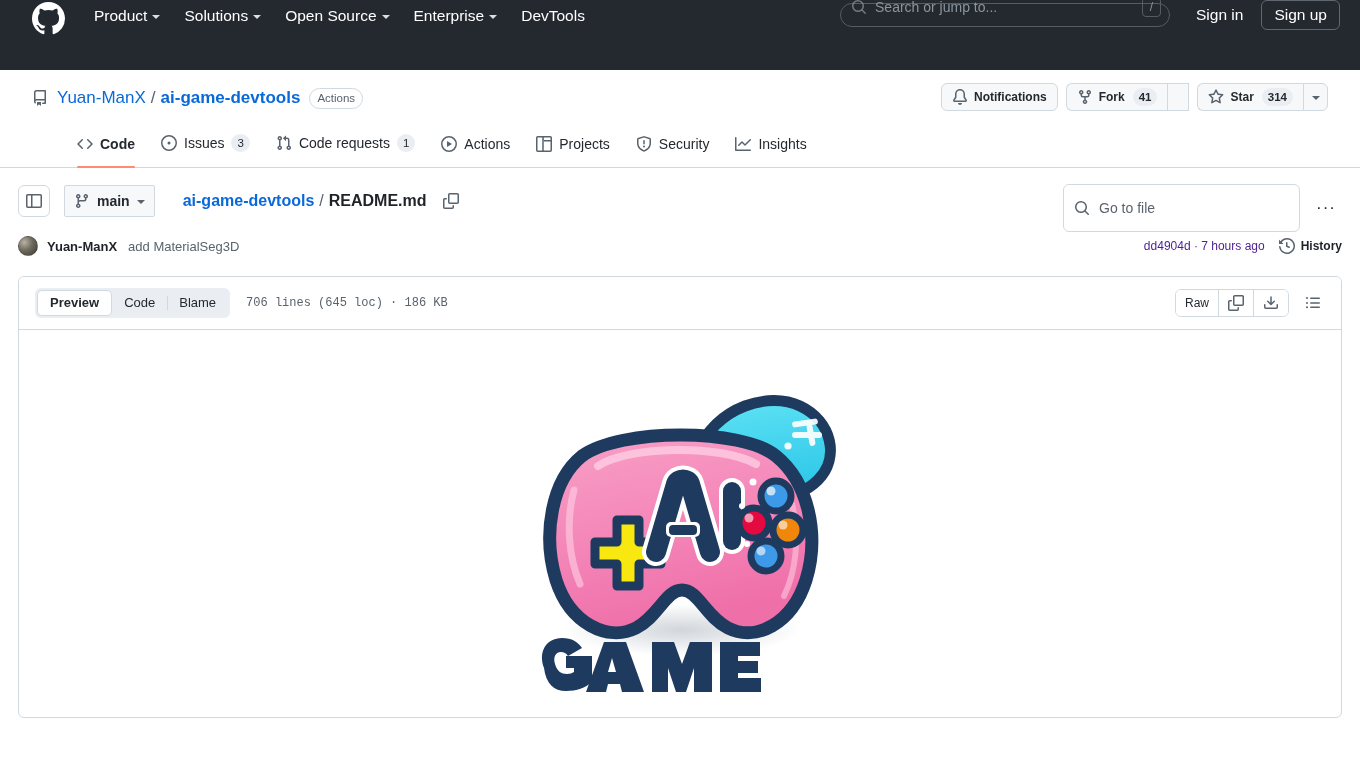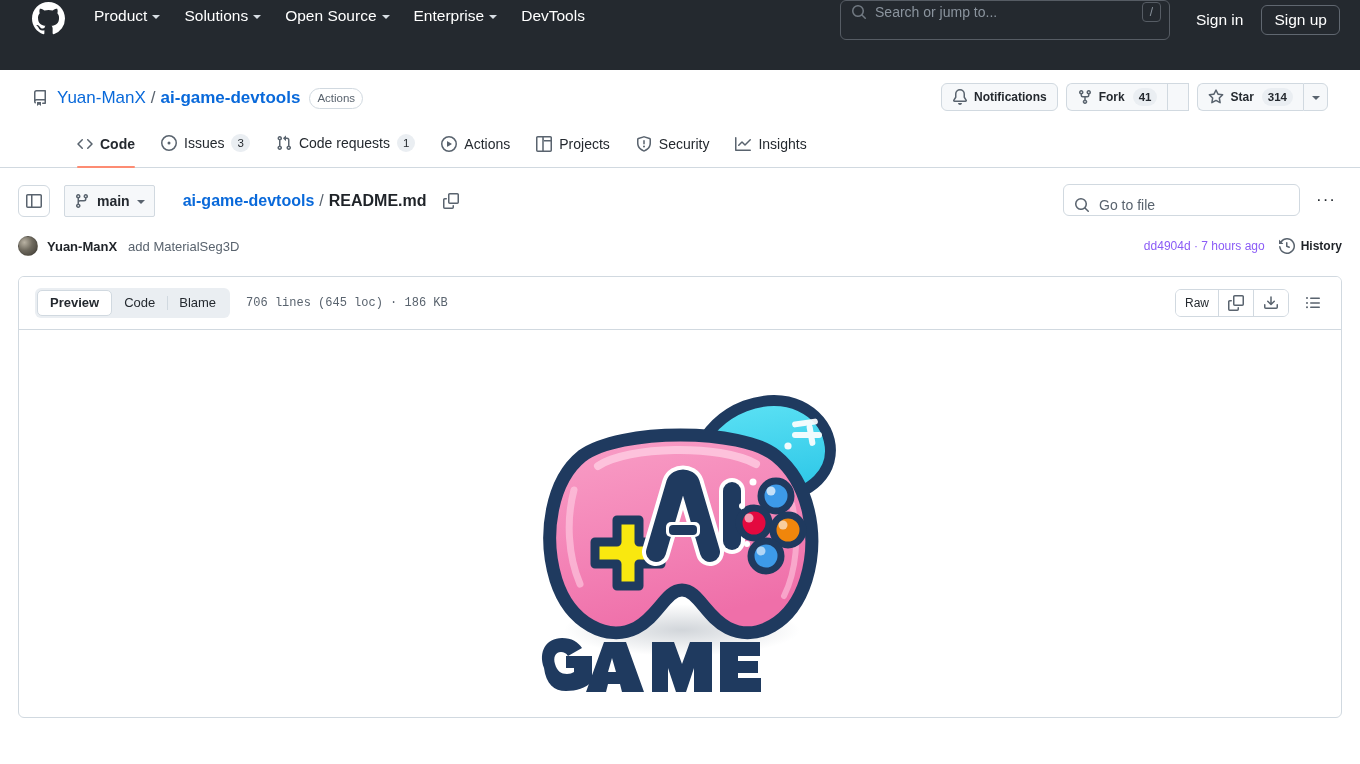--- a/index.html
+++ b/index.html
@@ -24,21 +24,21 @@
   .gh-nav { display:flex; align-items:center; gap: 0; }
   .gh-nav-item {
     display:flex; align-items:center; gap:5px;
     color:#ffffff; font-size:15.5px; padding: 7px 12px; border-radius:6px;
     cursor:pointer; white-space:nowrap; font-weight:400;
   }
   .caret { width:0;height:0;border-left:4px solid transparent;border-right:4px solid transparent;
     border-top:4.5px solid #d8dee4; display:inline-block; margin-top:2px; }
   .gh-right { margin-left:auto; display:flex; align-items:center; gap:0; padding-right: 4px;}
   .gh-search {
-    width: 330px; height: 40px; border:1px solid #565c64; border-radius:6px;
+    width: 330px; height: 24px; border:1px solid #565c64; border-radius:12px;
     background:#24292f; display:flex; align-items:center; padding: 0 8px 16px 10px;
     cursor:text; margin-right: 16px;
   }
   .gh-search .sicon { width:16px;height:16px; margin-right:8px; opacity:.75; flex:none;}
   .gh-search .sicon svg { fill:#8b949e; }
   .gh-search .sph { color:#8b949e; font-size:14px; flex:1; }
   .slash {
     border:1px solid #565c64; border-radius:4px; color:#8b949e; font-size:12px;
     width:19px;height:20px; display:flex;align-items:center;justify-content:center;
     line-height:1;
@@ -112,39 +112,39 @@
   }
   .branch-btn svg{fill:#59636e;}
   .breadcrumb { margin-left:28px; font-size:16px; display:flex; align-items:center; gap:0; }
   .bc-link { color:#0969da; font-weight:600; cursor:pointer; }
   .bc-sep { color:#59636e; margin:0 5px; font-weight:400; }
   .bc-cur { color:#1f2328; font-weight:700; }
   .copy-path { margin-left:14px; width:20px;height:20px; cursor:pointer; display:flex;align-items:center;justify-content:center;}
   .copy-path svg{fill:#59636e;}
   .file-nav-right { position:absolute; right:18px; top:16px; display:flex; align-items:center; gap:10px;}
   .gotofile {
-    width:237px;height:32px;border:1px solid #d1d9e0;border-radius:6px;background:#fff;
-    display:flex;align-items:flex-start;padding:12px 10px; gap:9px; cursor:text;
+    width:237px;height:48px;border:1px solid #d1d9e0;border-radius:6px;background:#fff;
+    display:flex;align-items:center;padding:4px 10px; gap:9px; cursor:text;
   }
   .gotofile svg{fill:#59636e;}
   .gotofile span{ color:#59636e; font-size:14px; }
   .kebab { width:32px;height:32px; display:flex;align-items:center;justify-content:center;
     border-radius:6px; cursor:pointer; color:#24292f; font-size:17px; letter-spacing:1px;}
 
   
   .commit-row { display:flex; align-items:center; padding: 0 18px; height:36px; margin-top:10px; position:relative;}
   .avatar {
     width:20px;height:20px;border-radius:50%; flex:none; margin-right:9px;
     background: radial-gradient(circle at 30% 30%, #b9b2a3 0%, #6f6a5e 45%, #3d3a33 100%);
     border:1px solid rgba(0,0,0,.08);
   }
   .commit-author { font-size:13px; font-weight:600; color:#1f2328; cursor:pointer;}
   .commit-msg { font-size:13px; color:#59636e; margin-left:11px; cursor:pointer;}
   .commit-right { position:absolute; right:18px; top:0; height:36px; display:flex; align-items:center; gap:14px;}
-  .commit-sha { font-size:12px; color:#8b5cf6; }
+  .commit-sha { font-size:12px; color:#4c1d95; }
   .history { display:flex; align-items:center; gap:6px; font-size:12px; font-weight:600; color:#1f2328; cursor:pointer;}
   .history svg{fill:#59636e;}
 
   
   .file-panel {
     margin: 12px 18px 0 18px; border:1px solid #d1d9e0; border-radius:6px;
     background:#fff; overflow:hidden; height:442px;
   }
   .file-toolbar {
     height:53px; border-bottom:1px solid #d1d9e0; display:flex; align-items:center;

